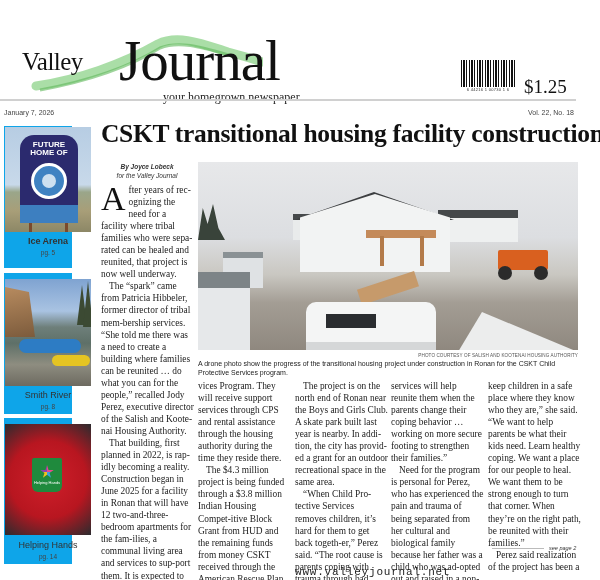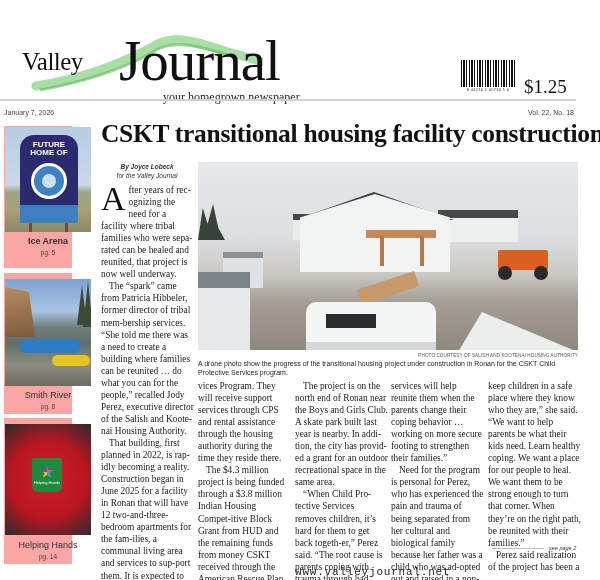--- a/index.html
+++ b/index.html
@@ -19,21 +19,21 @@
     background: repeating-linear-gradient(90deg, #111 0 1px, #fff 1px 2px, #111 2px 4px, #fff 4px 5px, #111 5px 6px, #fff 6px 8px); }
   .barcode-digits { position: absolute; left: 0; top: 27px; width: 60px; font-family: "Liberation Sans", sans-serif; font-size: 4px; color: #333; letter-spacing: 0.3px; background: #fff; text-align: center; }
   .price { position: absolute; left: 524px; top: 68px; font-size: 19px; color: #111; }
 
   .rule { position: absolute; left: 0; top: 99px; width: 576px; height: 2px; background: #d0d0d0; }
   .date { position: absolute; left: 4px; top: 109px; font-family: "Liberation Sans", sans-serif; font-size: 7px; color: #444; }
   .volume { position: absolute; left: 528px; top: 109px; font-family: "Liberation Sans", sans-serif; font-size: 7px; color: #444; white-space: nowrap; }
 
   
   .sidebar { position: absolute; left: 4px; top: 126px; width: 88px; }
-  .teaser { position: absolute; left: 0; width: 68px; background: #fca5a5; padding-left: 8px; }
+  .teaser { position: absolute; left: 0; width: 68px; background: #0ea5e9; padding-left: 8px; }
   .teaser-img { position: absolute; left: 1px; top: 1px; width: 86px; }
   .teaser-title { position: absolute; left: 0; width: 88px; text-align: center; font-family: "Liberation Sans", sans-serif; font-size: 9px; color: #333; }
   .teaser-page { position: absolute; left: 0; width: 88px; text-align: center; font-family: "Liberation Sans", sans-serif; font-size: 6.5px; color: #444; }
 
   .img-ice { background: linear-gradient(180deg, #b7cde3 0%, #c8d9ea 55%, #9aa68a 62%, #a89e78 80%, #8c8766 100%); overflow: hidden; }
   .sign { position: absolute; left: 15px; top: 8px; width: 58px; height: 88px; background: #2b2a6e; border-radius: 14px 14px 4px 4px; }
   .sign-text { position: absolute; left: 0; top: 6px; width: 58px; text-align: center; color: #fff; font-family: "Liberation Sans", sans-serif; font-weight: bold; font-size: 8px; line-height: 1.05; }
   .sign-circle { position: absolute; left: 11px; top: 28px; width: 36px; height: 36px; border-radius: 50%; background: #3f82c2; border: 3px solid #fff; }
   .sign-circle::after { content: ""; position: absolute; left: 8px; top: 8px; width: 14px; height: 14px; border-radius: 50%; background: #fff; opacity: 0.75; }
   .sign-band { position: absolute; left: 0; top: 70px; width: 58px; height: 18px; background: #3d7fc0; }

